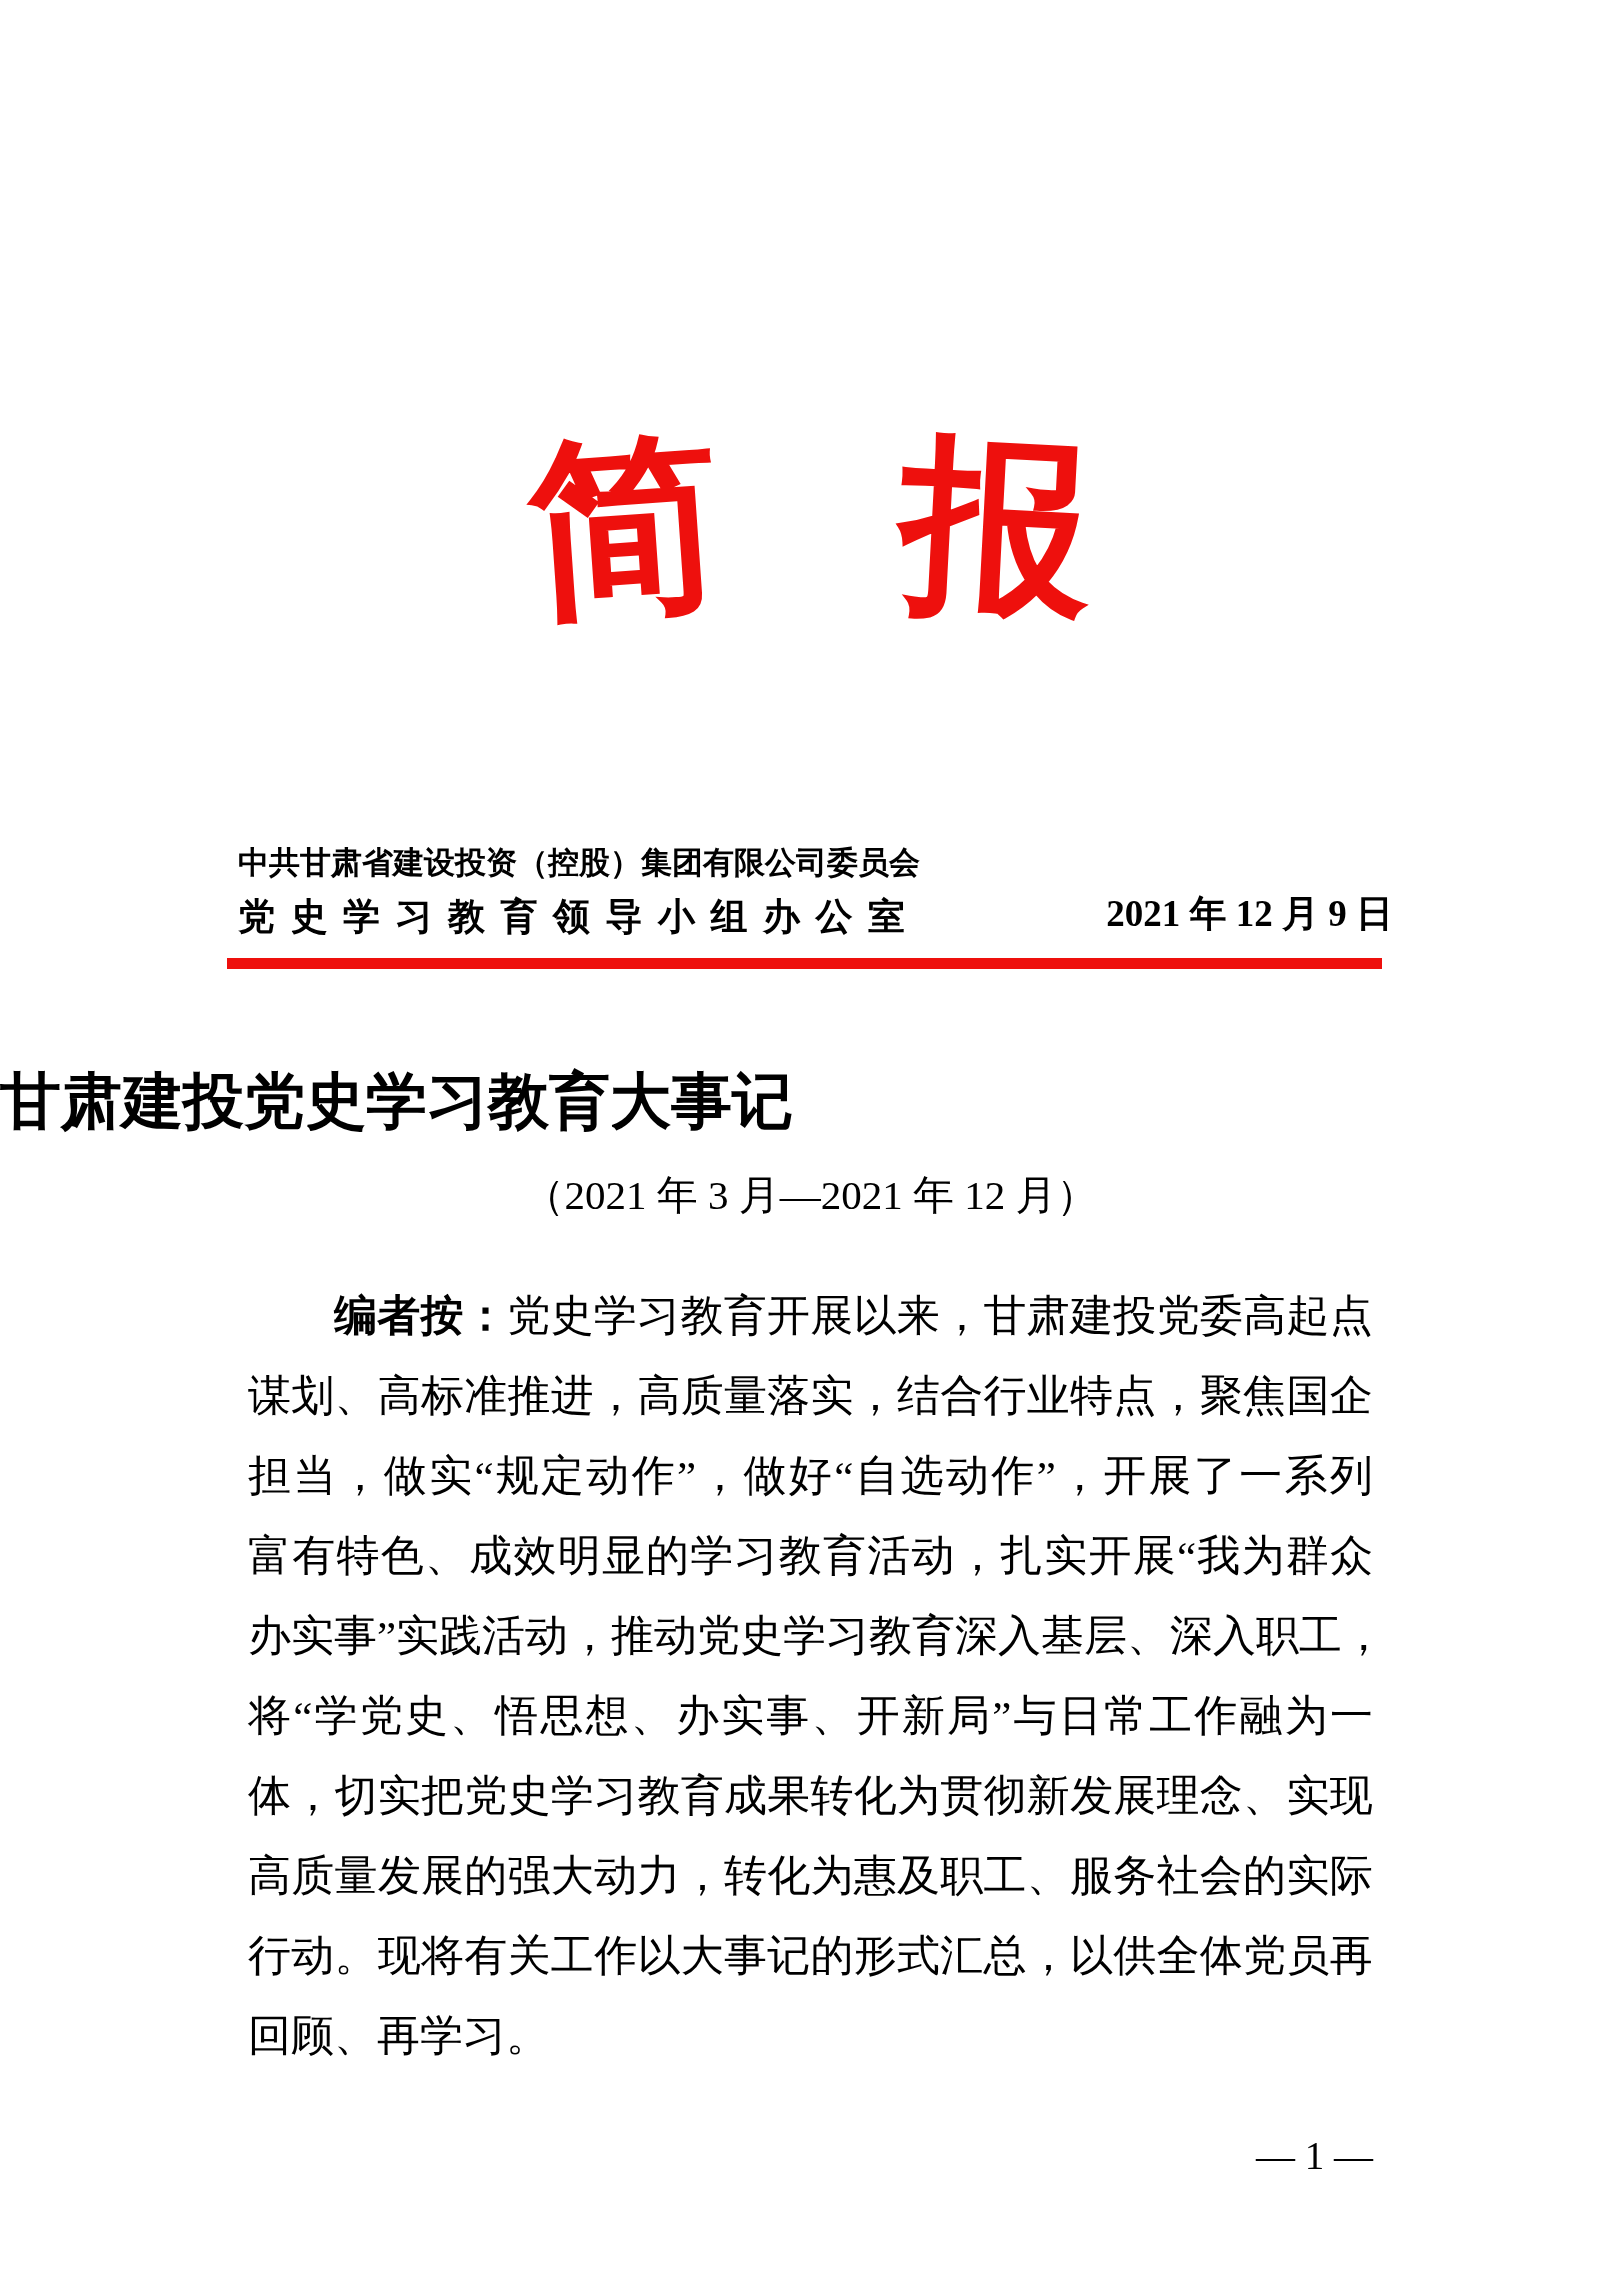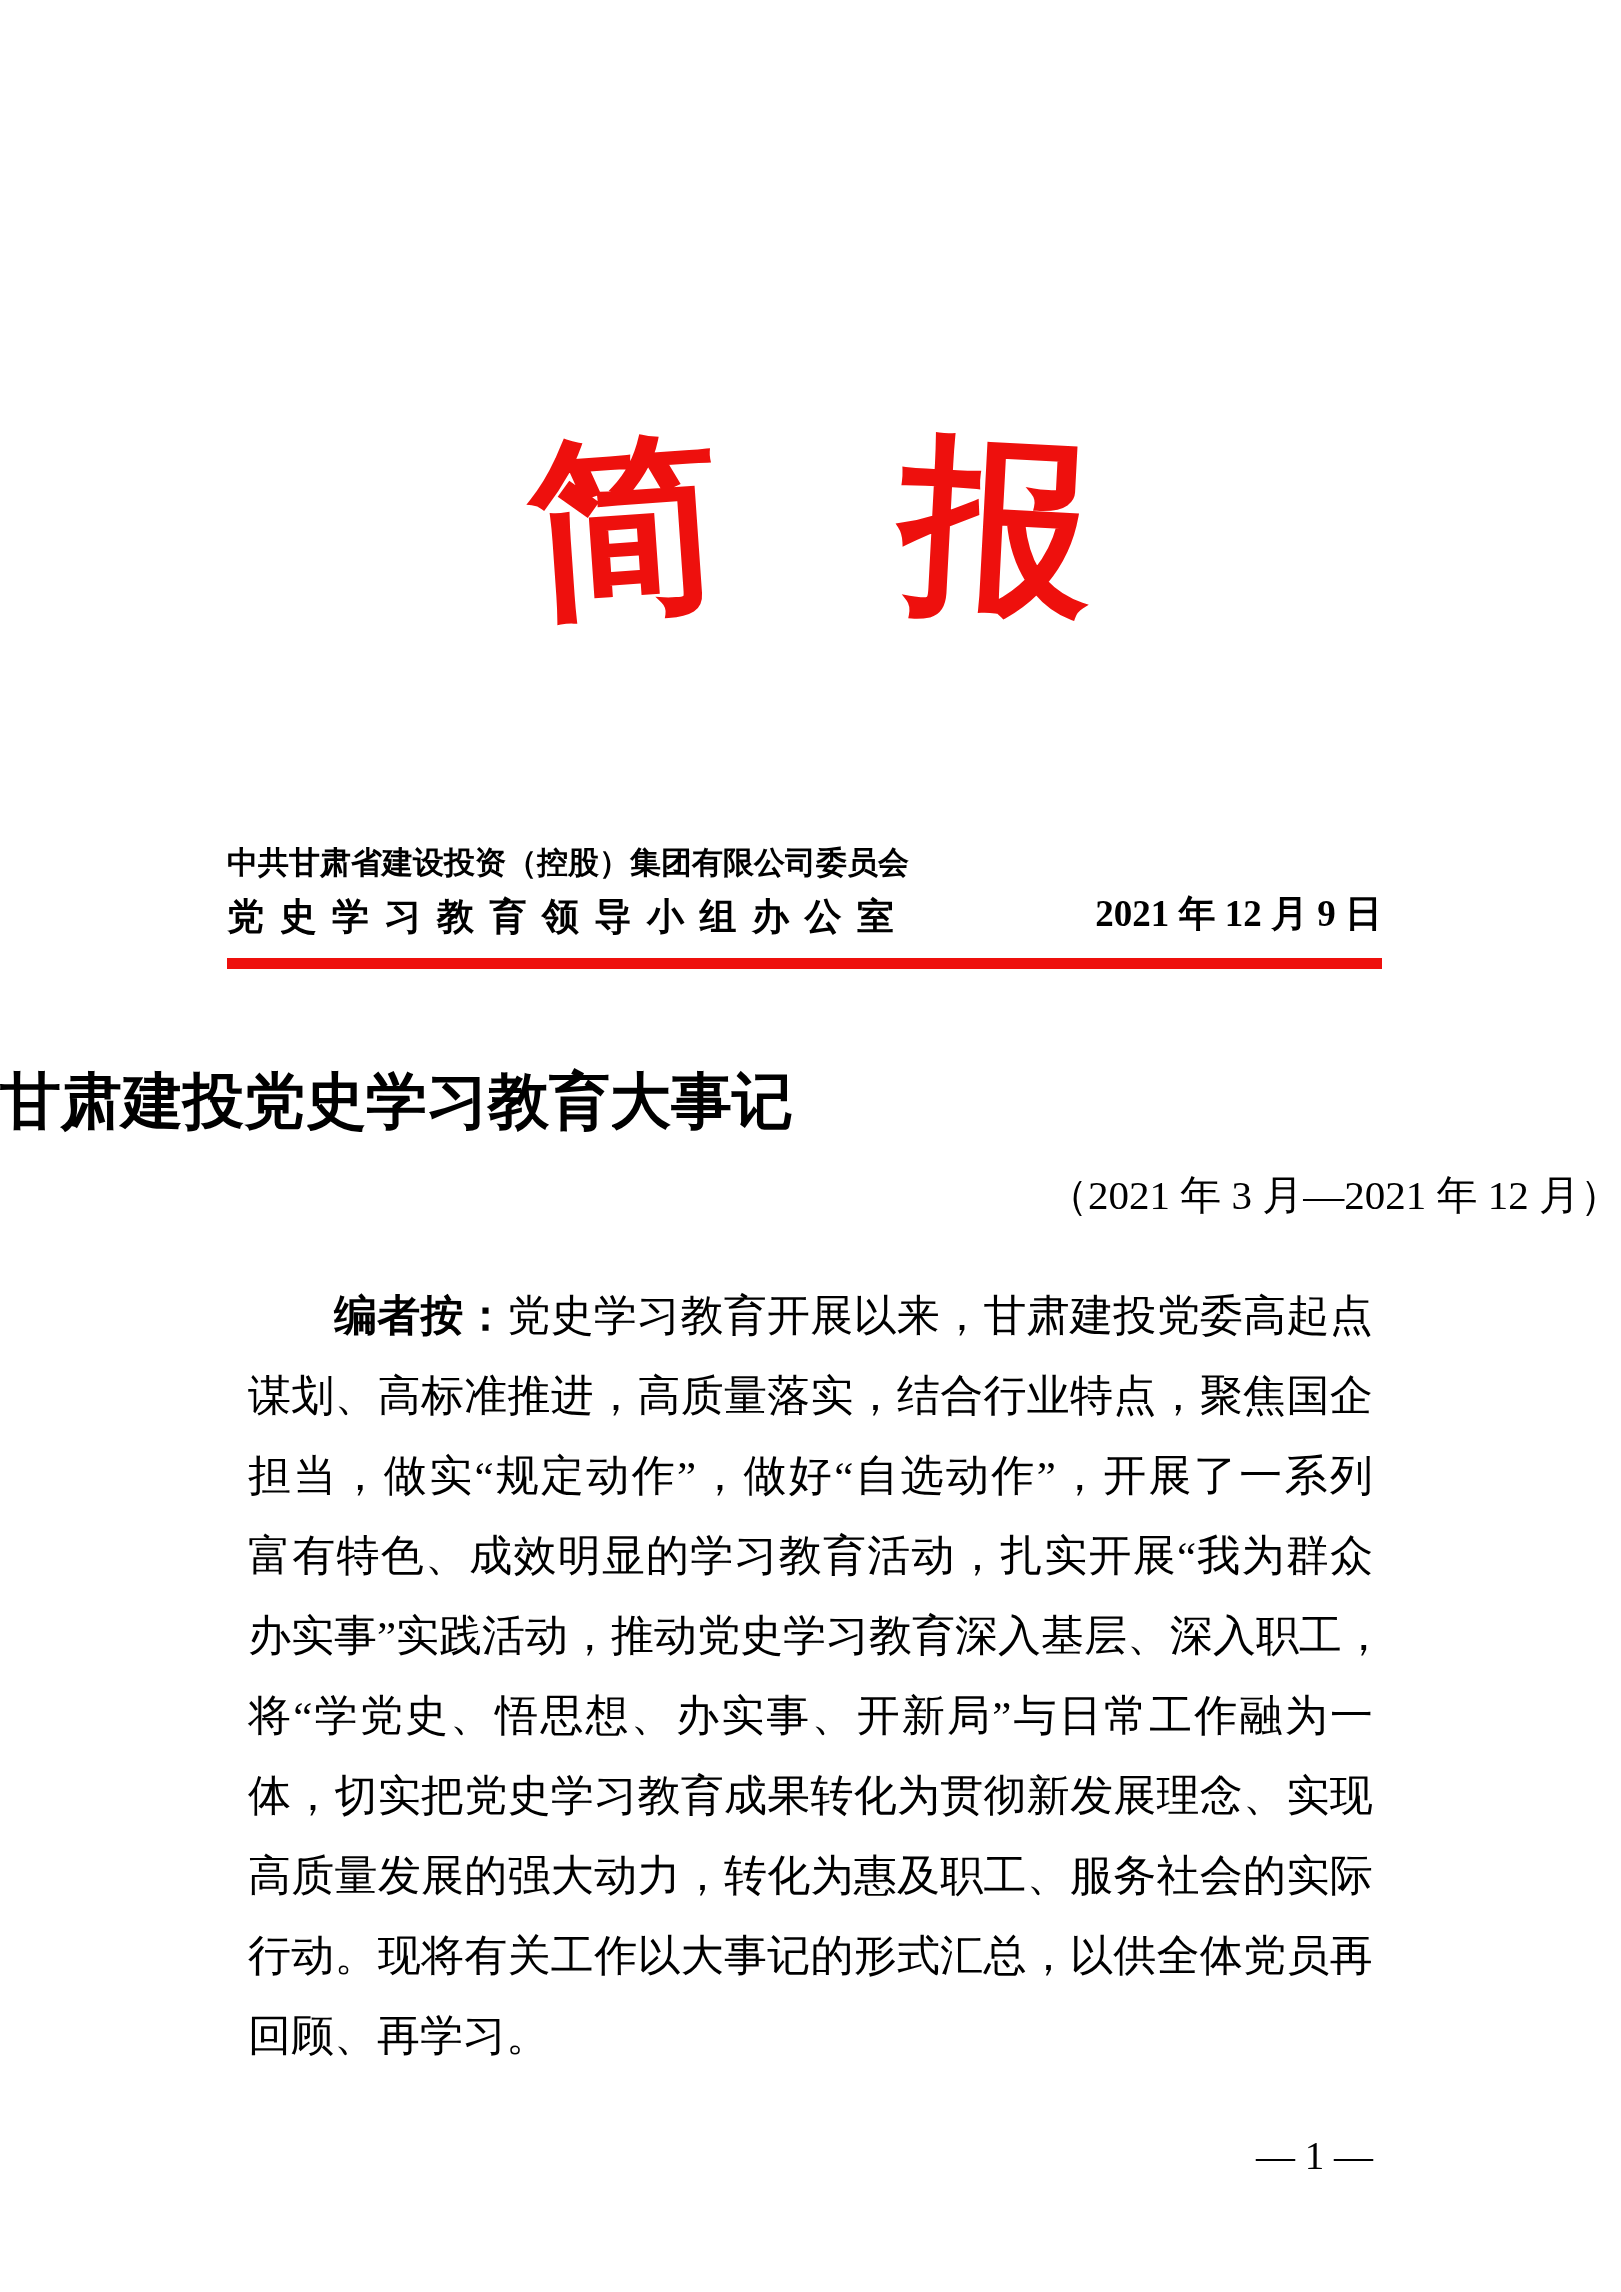--- a/index.html
+++ b/index.html
@@ -44,21 +44,21 @@
     position: absolute;
     top: 694px; left: 0;
     width: 100%;
     text-align: center;
     font-size: 44px;
     font-family: "Liberation Sans", "DejaVu Sans", sans-serif;
   }
   
   .sender {
     position: absolute;
-    top: 839px; left: 227px;
+    top: 839px; left: 238px;
     width: 1155px;
     display: flex;
     justify-content: space-between;
     align-items: flex-end;
   }
   .committee {
     font-size: 31px;
     font-weight: bold;
     line-height: 47px;
     white-space: nowrap;
@@ -92,21 +92,21 @@
     width: 100%;
     margin: 0;
     font-size: 61px;
     font-weight: bold;
     white-space: nowrap;
   }
   .article-period {
     position: absolute;
     top: 1168px; left: 0;
     width: 100%;
-    text-align: right;
+    text-align: center;
     font-size: 41px;
     white-space: nowrap;
   }
   .body {
     position: absolute;
     top: 1276px; left: 248px;
     width: 1125px;
     font-size: 43px;
   }
   .body-line {

